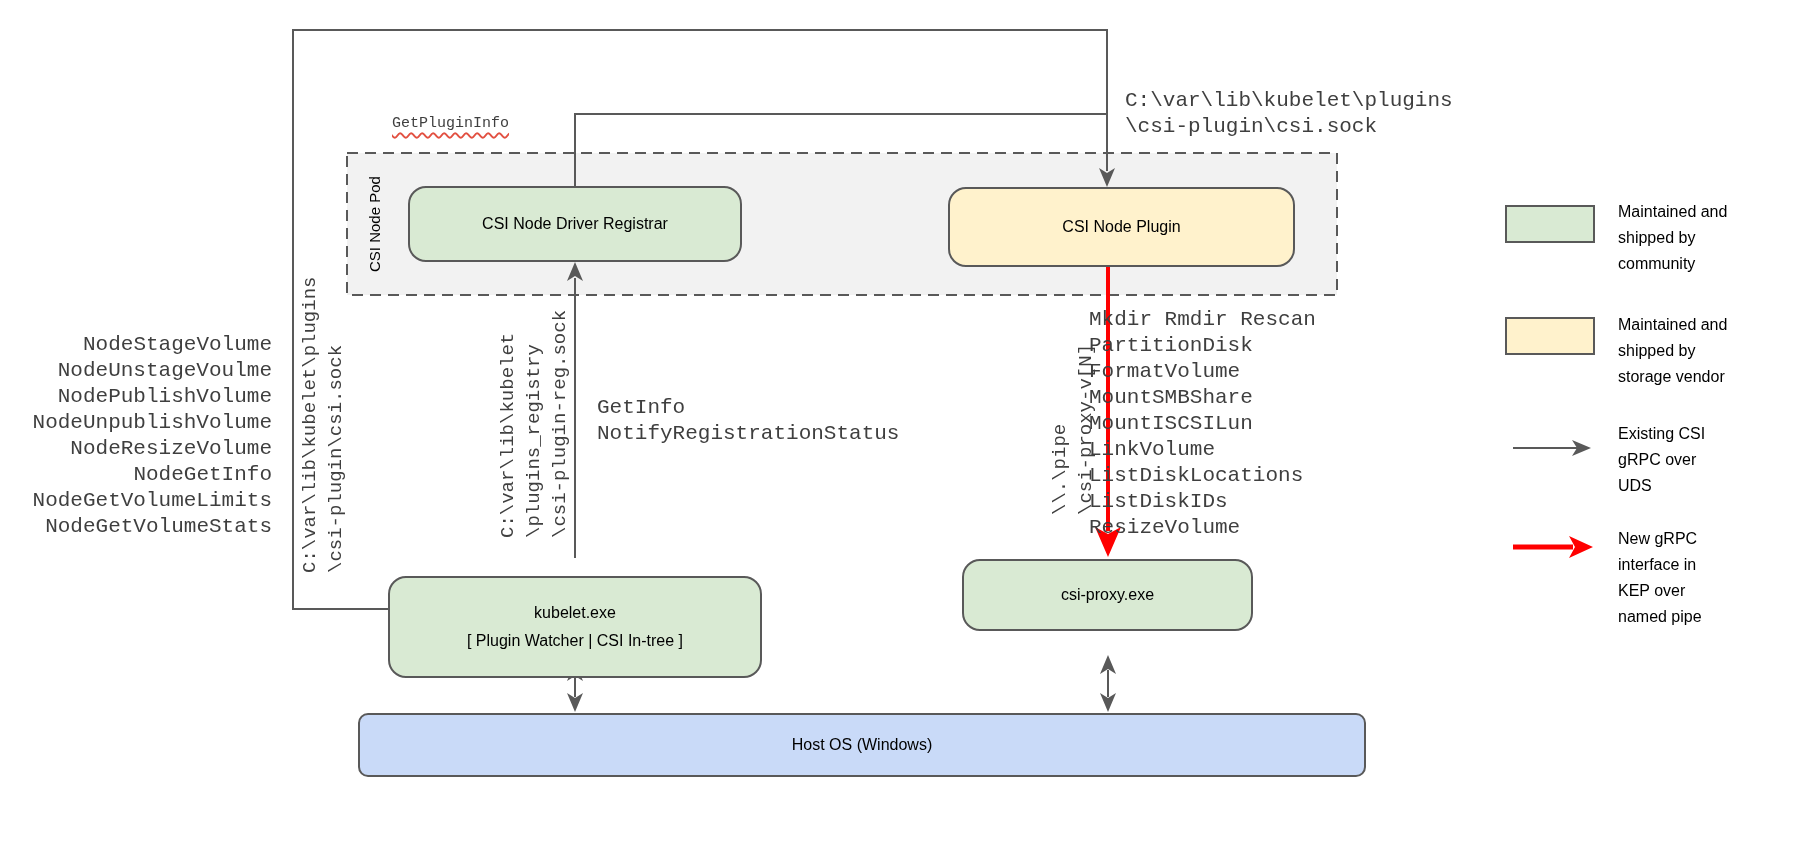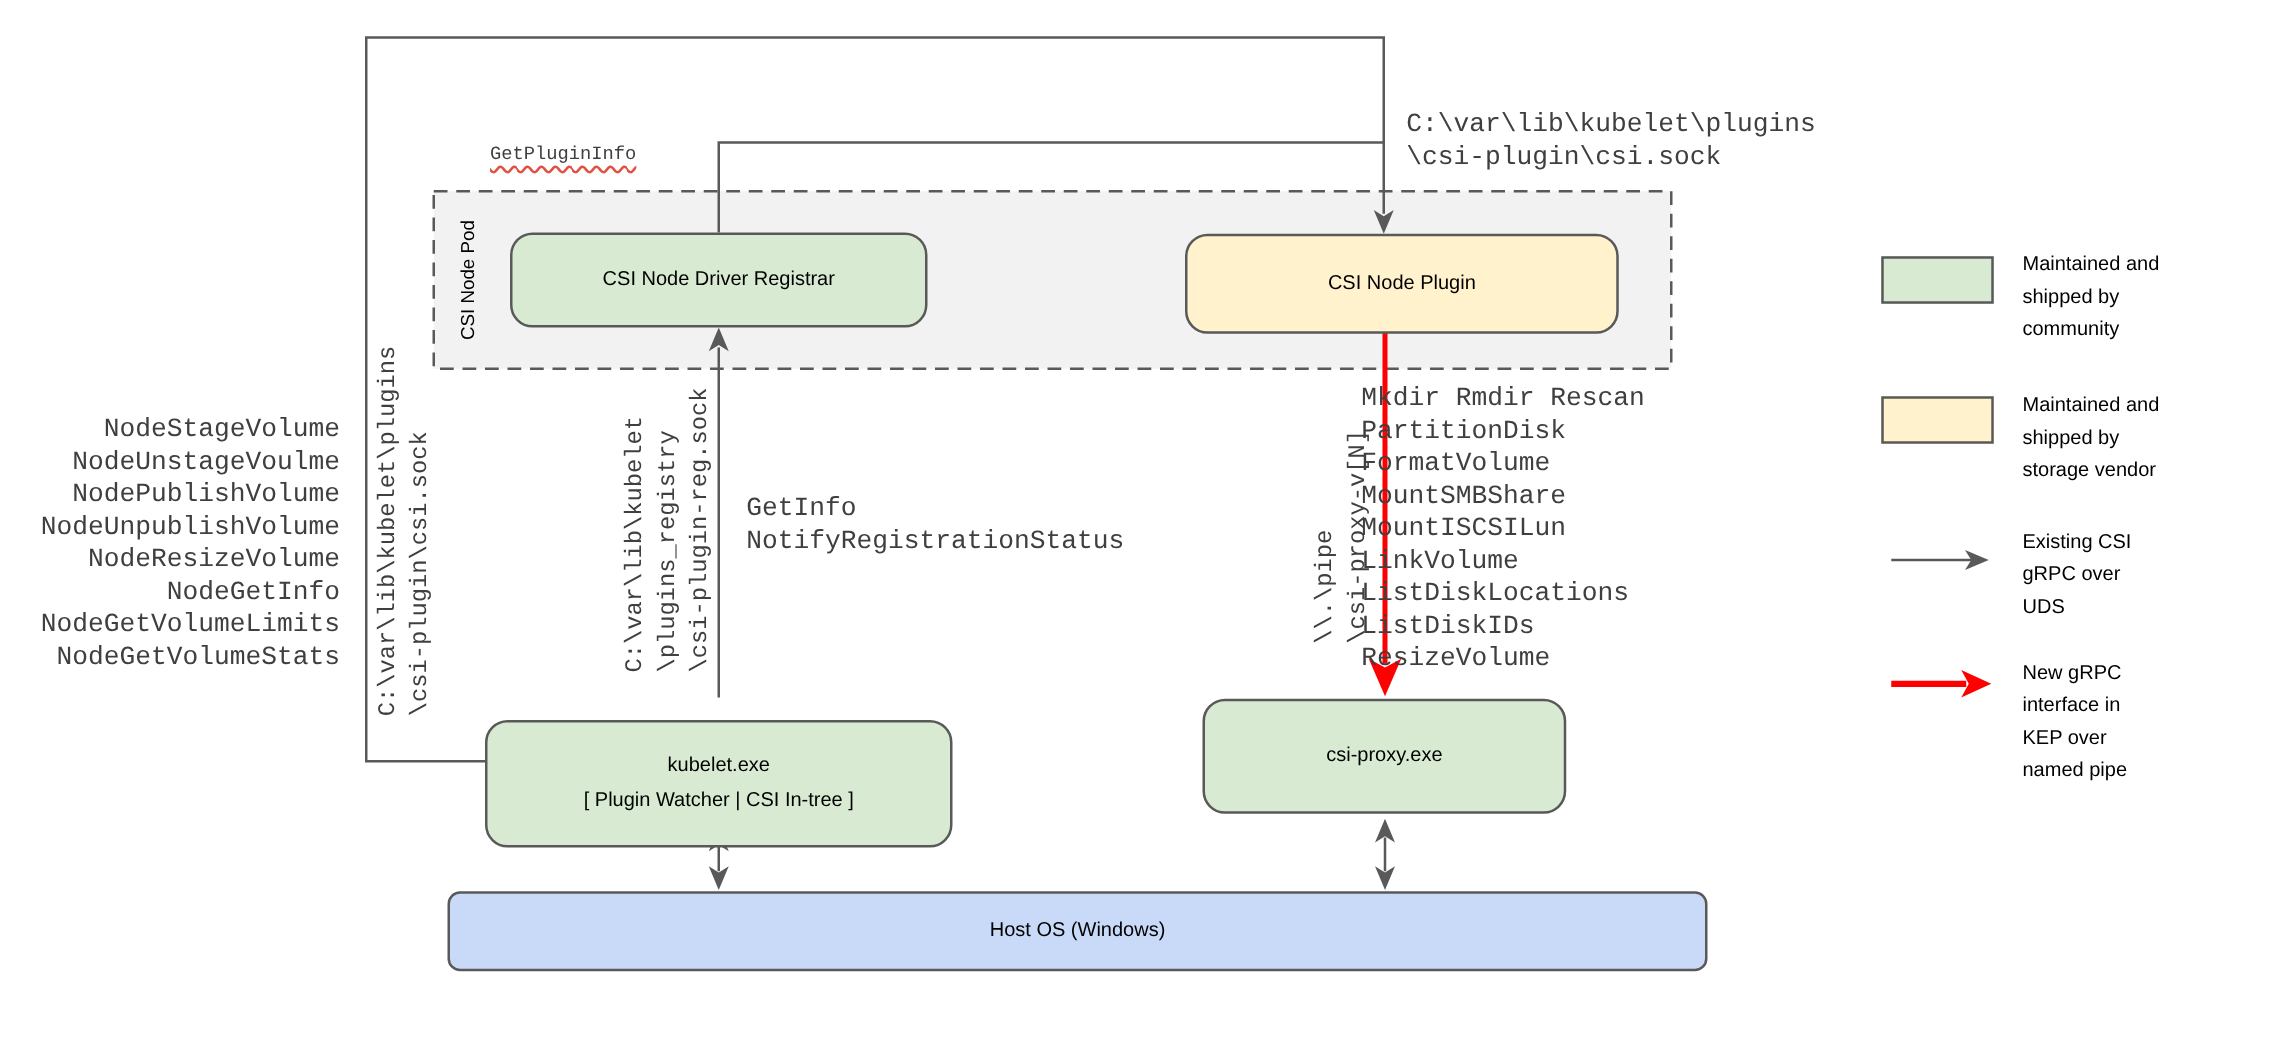--- a/index.html
+++ b/index.html
@@ -60,21 +60,21 @@
 
   <div class="node round" style="left: 935px; top: 187px; width: 347px; height: 80px; background: rgb(255, 242, 204); margin-left: 13px;">
     <span>CSI Node Plugin</span>
   </div>
 
   <div class="node round" style="left: 388px; top: 558px; width: 374px; height: 102px; background: rgb(217, 234, 211); margin-top: 18px;">
     <span class="multiline">kubelet.exe
 [ Plugin Watcher | CSI In-tree ]</span>
   </div>
 
-  <div class="node round" style="left: 962px; top: 559px; width: 291px; height: 92px; background: rgb(217, 234, 211);">
+  <div class="node round" style="left: 962px; top: 559px; width: 291px; height: 72px; background: rgb(217, 234, 211);">
     <span>csi-proxy.exe</span>
   </div>
 
   <div class="node" style="left: 358px; top: 713px; width: 1008px; height: 64px; border-radius: 10px; background: rgb(201, 218, 248);">
     <span>Host OS (Windows)</span>
   </div>
 
   <div class="lbl vert" style="left:322px;top:212px;width:100px;height:20px;font-size:15px;color:#000;font-family:'Liberation Sans',sans-serif;">CSI Node Pod</div>
 
   <div class="lbl mono squiggle" style="left:392px;top:115px;font-size:15px;text-decoration-color:#e25041;">GetPluginInfo</div>

